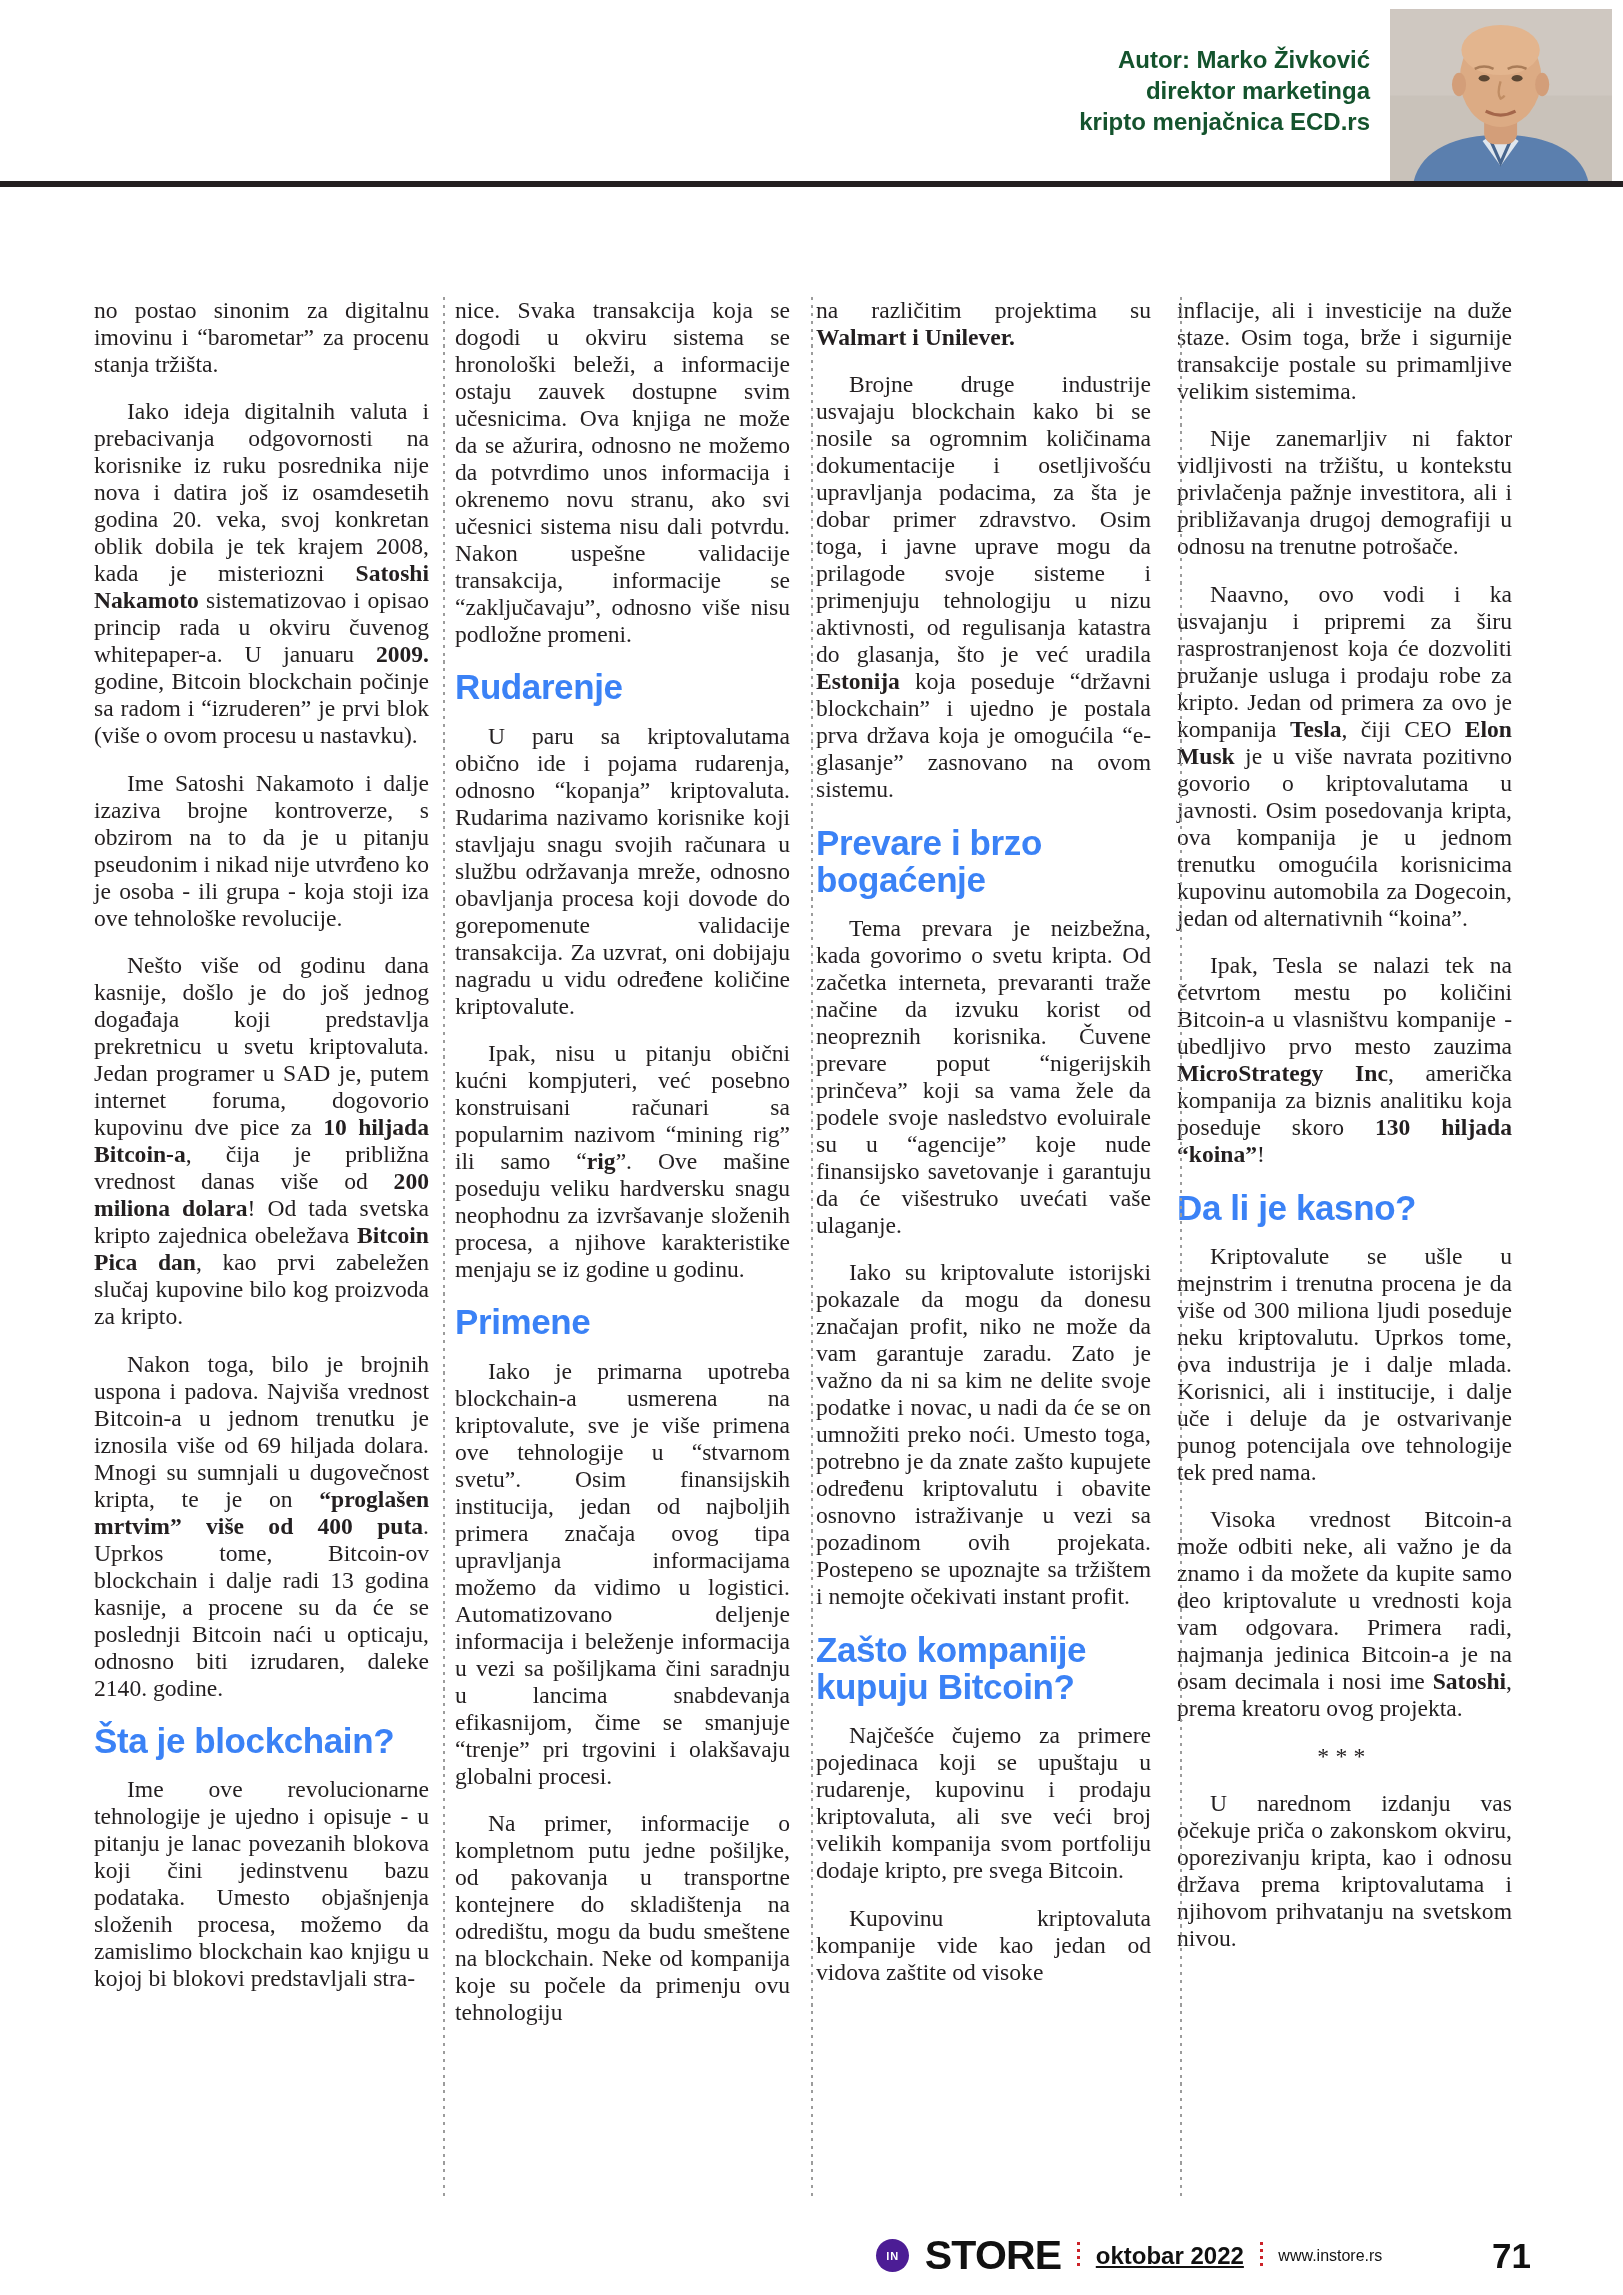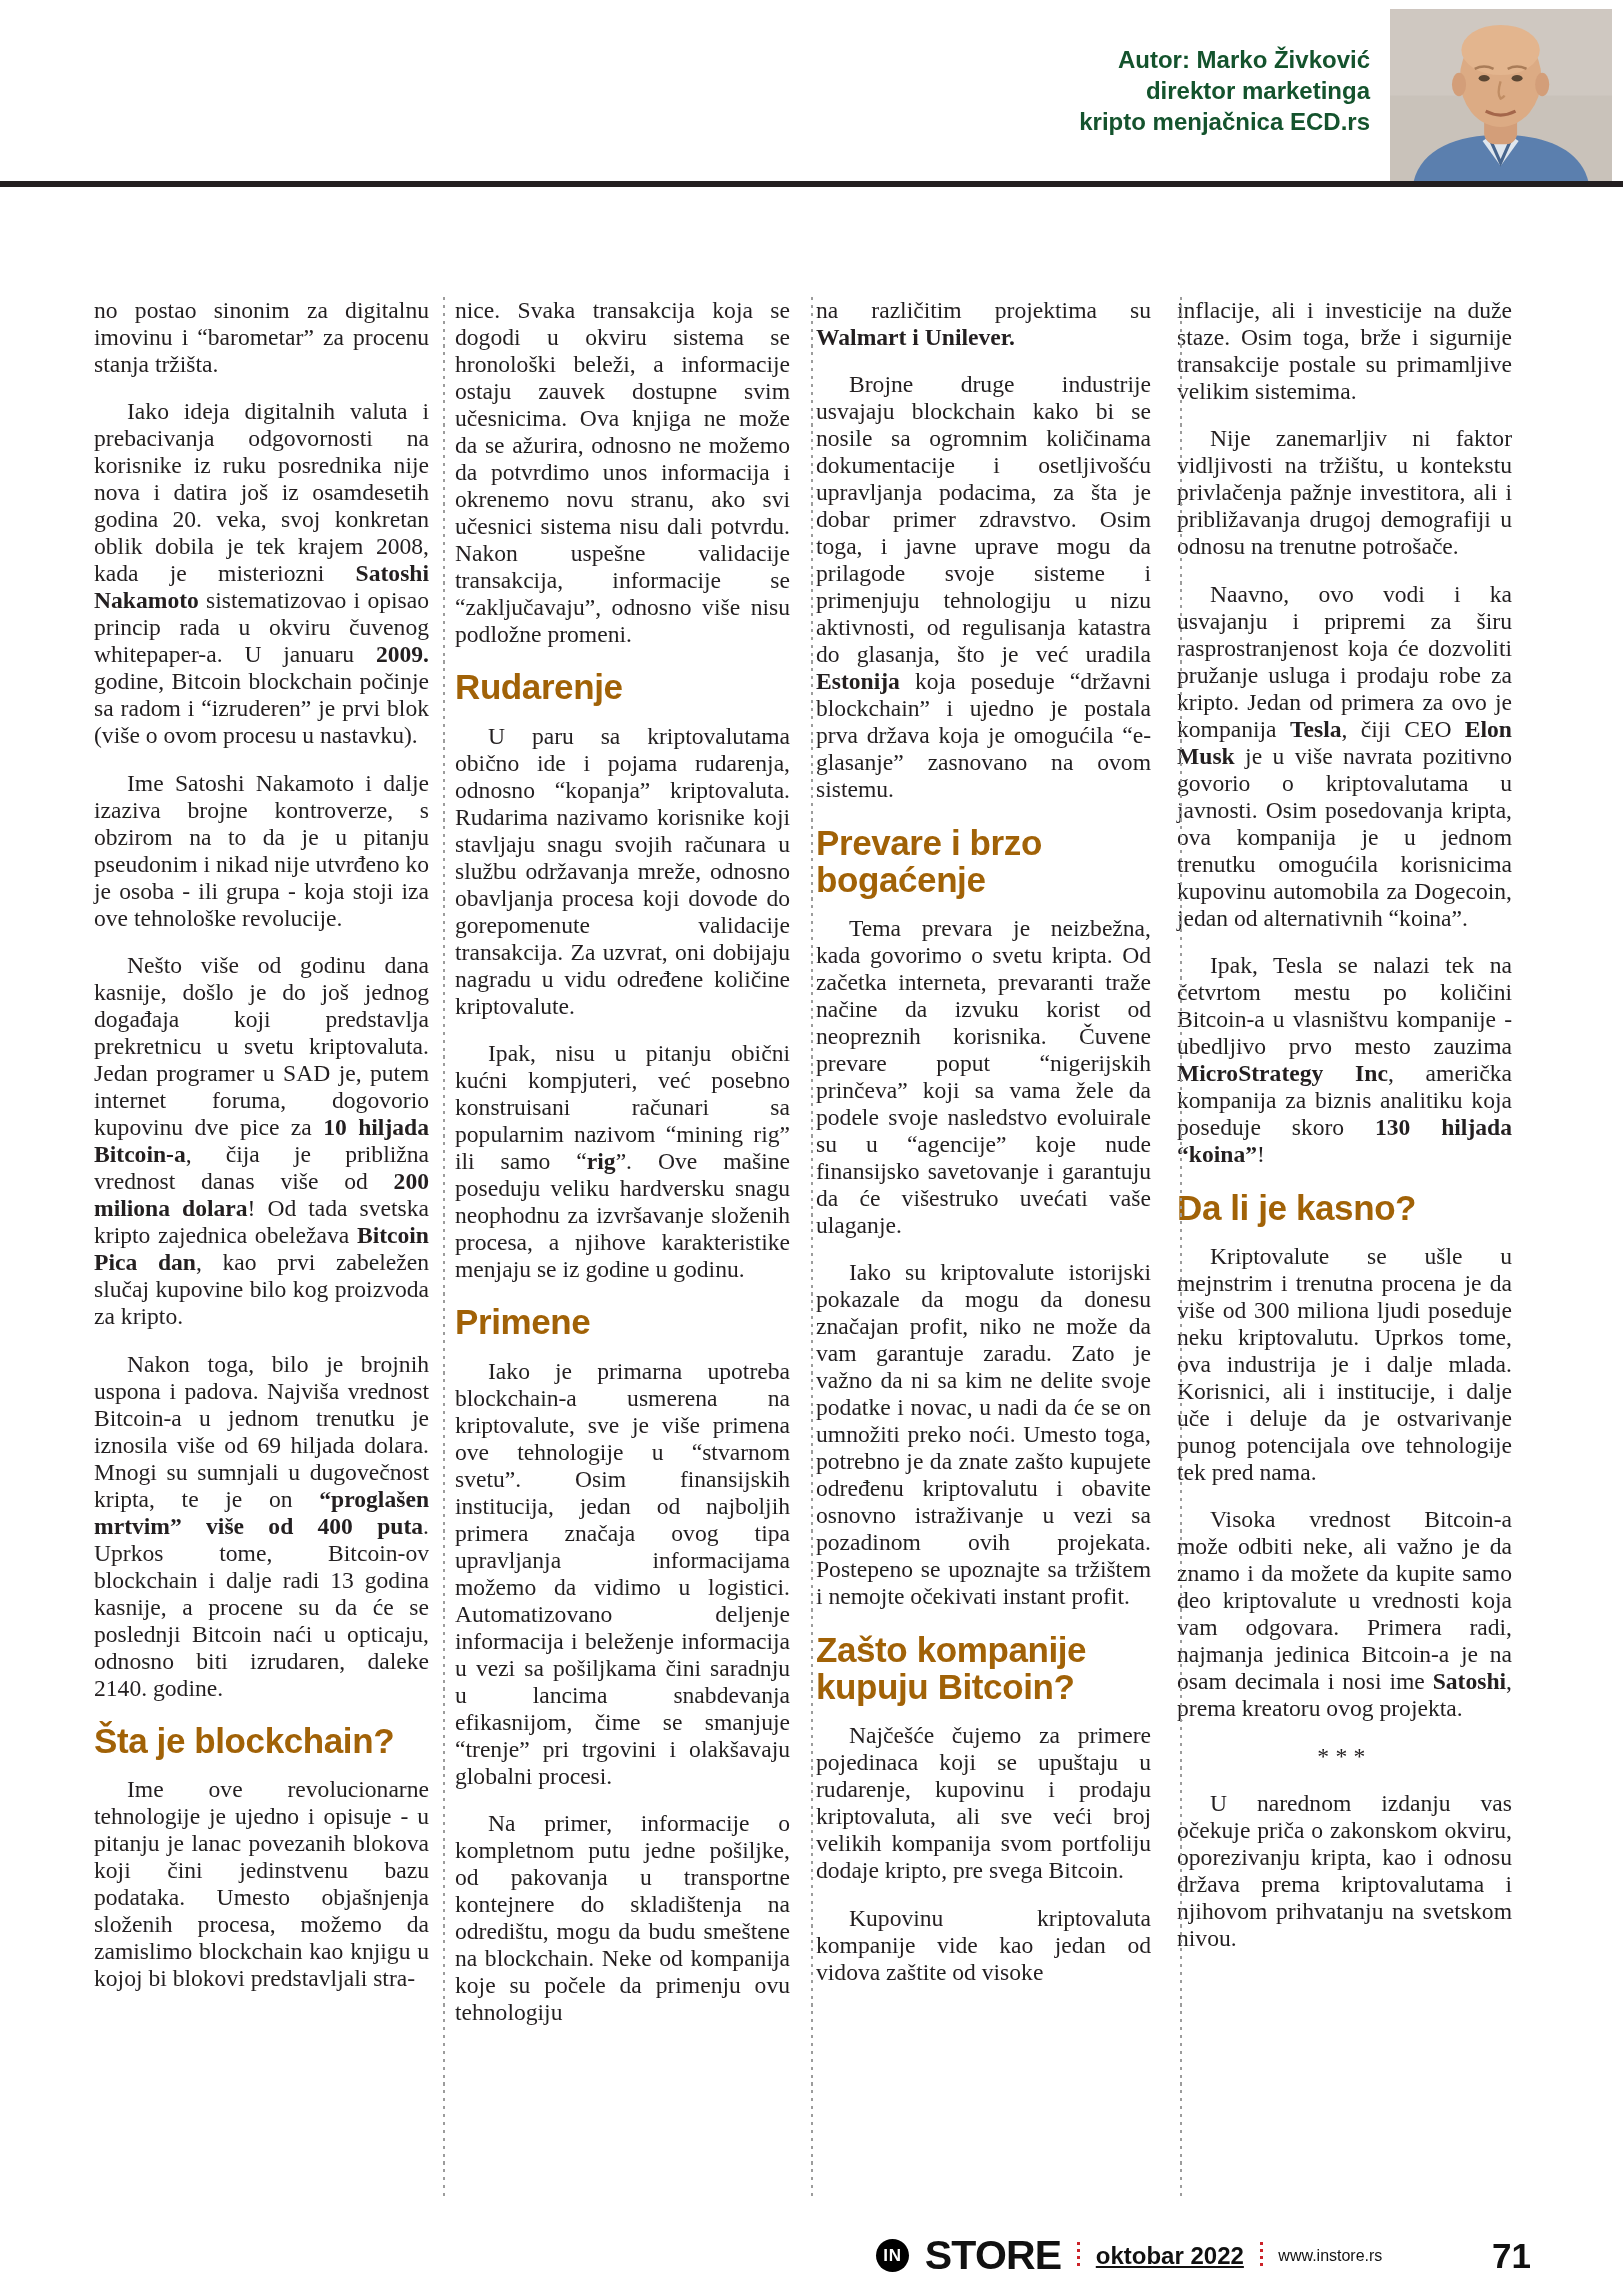--- a/index.html
+++ b/index.html
@@ -24,40 +24,40 @@
   .col{width:335px;}
   .col p{
     margin:0 0 20.4px 0;text-align:justify;font-size:23.6px;line-height:27px;
     color:#231f20;
   }
   .col p.indent{text-indent:33px;}
   .col b{font-weight:700;}
   .col h2{
     font-family:"Liberation Sans",sans-serif;font-weight:700;
     font-size:35px;line-height:37px;letter-spacing:-0.4px;
-    margin:7.9px 0 17.3px 0;color:#a16207;
+    margin:7.9px 0 17.3px 0;color:#3b82f6;
   }
   .col p.stars{text-align:center;letter-spacing:6.3px;text-indent:0;margin:4.7px 0 20.4px 0;}
   .divider{
     position:absolute;top:297px;height:1904px;width:2.4px;
     background:repeating-linear-gradient(to bottom,#9c9c9c 0 3.1px,transparent 3.1px 7.9px);
   }
   .divider.d1{left:443px;}
   .divider.d2{left:811px;}
   .divider.d3{left:1180px;}
   
   .footer{
     position:absolute;top:2232px;left:0;width:1531px;
     display:flex;justify-content:flex-end;align-items:center;gap:15.7px;
     font-family:"Liberation Sans",sans-serif;color:#111;
   }
   .logo-in{
-    width:33px;height:33px;border-radius:50%;background:#000000;color:#fff;
+    width:33px;height:33px;border-radius:50%;background:#4c1d95;color:#fff;
     display:flex;align-items:center;justify-content:center;
-    font-weight:700;font-size:17px;letter-spacing:0.8px;flex:0 0 auto;
+    font-weight:700;font-size:11px;letter-spacing:0.8px;flex:0 0 auto;
   }
   .brand-store{font-weight:700;font-size:41px;letter-spacing:-0.8px;}
   .red-dots{
     width:3.1px;height:28px;flex:0 0 auto;
     background:repeating-linear-gradient(to bottom,#cc2229 0 3.1px,transparent 3.1px 7px);
   }
   .issue{font-weight:700;font-size:24px;text-decoration:underline;}
   .site{font-weight:400;font-size:16px;}
   .pageno{font-weight:700;font-size:35px;margin-left:94px;}
 </style>

